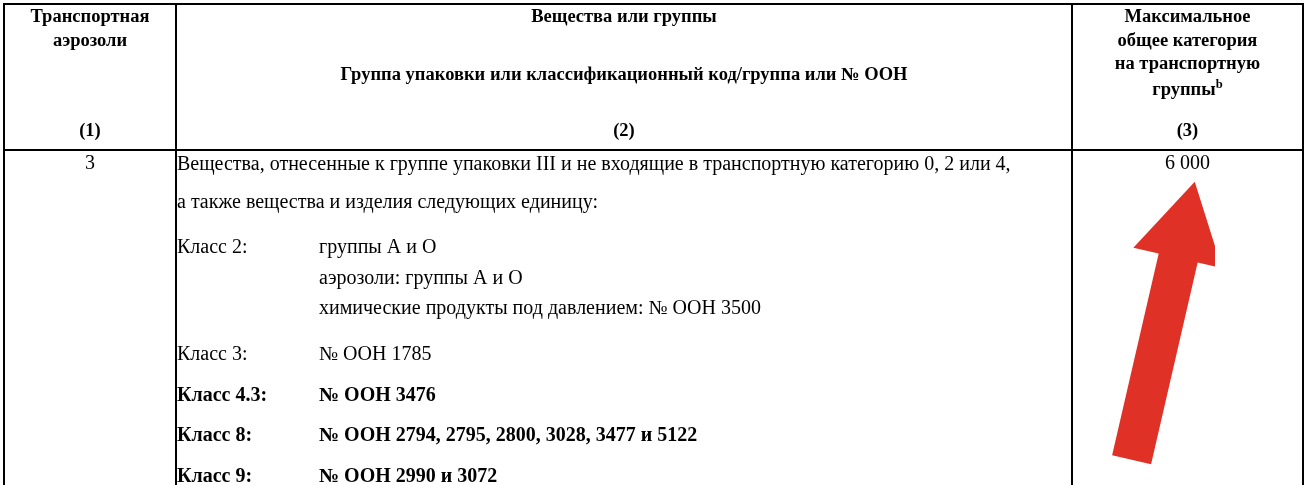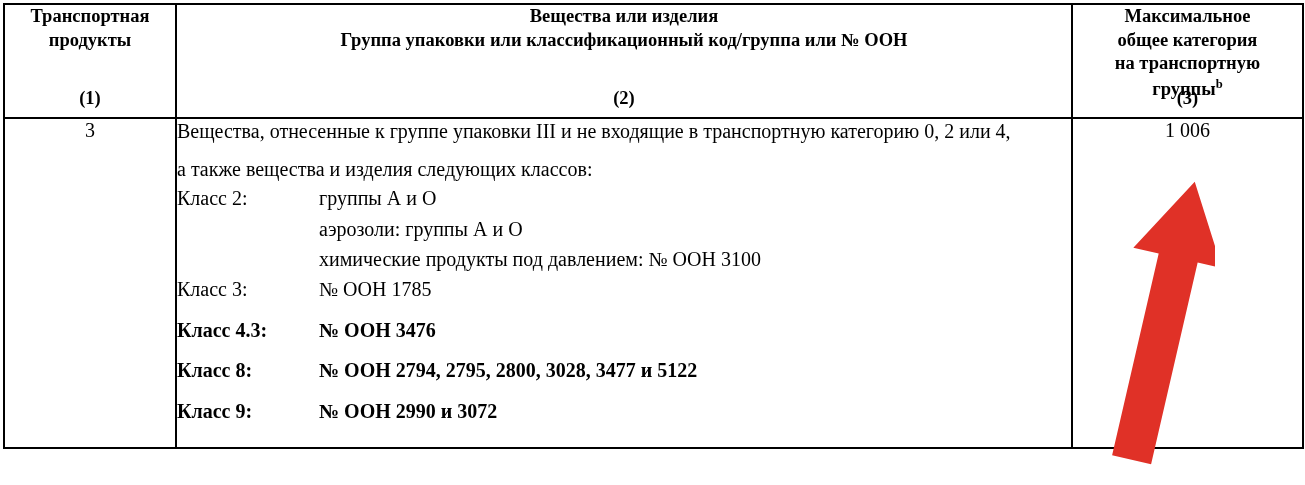--- a/index.html
+++ b/index.html
@@ -35,36 +35,36 @@
   .col-2 { width: 896px; }
   .col-3 { width: 231px; }
 
   
   .hdr-cell {
     text-align: center;
     font-weight: bold;
     font-size: 18.5px;
     line-height: 1.28;
     padding: 7px 6px 6px 6px;
-    height: 114px;
+    height: 146px;
     box-sizing: border-box;
     position: relative;
   }
   .hdr-cell .hdr-lines { display: block; }
   .hdr-cell .hdr-num {
     position: absolute;
     left: 0;
     right: 0;
     bottom: 6px;
     text-align: center;
     font-weight: bold;
     font-size: 18.5px;
   }
   .hdr-2-line1 { display: block; }
-  .hdr-2-line2 { display: block; }
+  .hdr-2-line2 { display: block; margin-top: 34px; }
   sup { font-size: 0.68em; vertical-align: super; font-weight: bold; }
 
   
   .body-cell-1 {
     text-align: center;
     font-size: 20px;
     padding-top: 12px;
     height: 330px;
     box-sizing: border-box;
   }
@@ -85,21 +85,21 @@
   }
   .para {
     margin: 0 0 2px 0;
     line-height: 1.28;
   }
   .para.gap {
     margin-top: 12px;
   }
   .clsrow {
     display: flex;
-    margin-top: 4px;
+    margin-top: 20px;
     line-height: 1.28;
   }
   .clsrow.tight {
     margin-top: 15px;
     font-weight: bold;
   }
   .cls-label {
     width: 142px;
     flex: 0 0 142px;
   }
@@ -130,49 +130,49 @@
   <table class="doc-table">
     <colgroup>
       <col class="col-1">
       <col class="col-2">
       <col class="col-3">
     </colgroup>
     <tbody>
       <tr>
         <td class="hdr-cell">
           <span class="hdr-lines">Транспортная</span>
-          <span class="hdr-lines">продукты</span>
+          <span class="hdr-lines">аэрозоли</span>
           <span class="hdr-num">(1)</span>
         </td>
         <td class="hdr-cell">
-          <span class="hdr-2-line1">Вещества или изделия</span>
+          <span class="hdr-2-line1">Вещества или группы</span>
           <span class="hdr-2-line2">Группа упаковки или классификационный код/группа или № ООН</span>
           <span class="hdr-num">(2)</span>
         </td>
         <td class="hdr-cell">
           <span class="hdr-lines">Максимальное</span>
           <span class="hdr-lines">общее категория</span>
           <span class="hdr-lines">на транспортную</span>
           <span class="hdr-lines"><span>группы</span><sup>b</sup></span>
           <span class="hdr-num">(3)</span>
         </td>
       </tr>
 
       <tr>
         <td class="body-cell-1">3</td>
         <td class="body-cell-2">
           <p class="para">Вещества, отнесенные к группе упаковки III и не входящие в транспортную категорию 0, 2 или 4,</p>
-          <p class="para gap">а также вещества и изделия следующих классов:</p>
+          <p class="para gap">а также вещества и изделия следующих единицу:</p>
 
           <div class="clsrow">
             <span class="cls-label">Класс 2:</span>
             <span class="cls-value">группы А и О</span>
           </div>
           <div class="sub-line">аэрозоли: группы А и О</div>
-          <div class="sub-line">химические продукты под давлением: № ООН 3100</div>
+          <div class="sub-line">химические продукты под давлением: № ООН 3500</div>
 
           <div class="clsrow">
             <span class="cls-label">Класс 3:</span>
             <span class="cls-value">№ ООН 1785</span>
           </div>
 
           <div class="clsrow tight">
             <span class="cls-label">Класс 4.3:</span>
             <span class="cls-value">№ ООН 3476</span>
           </div>
@@ -181,21 +181,21 @@
             <span class="cls-label">Класс 8:</span>
             <span class="cls-value">№ ООН 2794, 2795, 2800, 3028, 3477 и 5122</span>
           </div>
 
           <div class="clsrow tight">
             <span class="cls-label">Класс 9:</span>
             <span class="cls-value">№ ООН 2990 и 3072</span>
           </div>
         </td>
         <td class="body-cell-3">
-          <span>1 006</span>
+          <span>6 000</span>
         </td>
       </tr>
     </tbody>
   </table>
 
   <div class="arrow-wrap">
     <svg width="130" height="300" viewBox="0 0 130 300">
       <polygon points="76,0 122,78 97,78 97,285 57,285 57,78 31,78" transform="rotate(13 76 150)" fill="#e03127"></polygon>
     </svg>
   </div>

